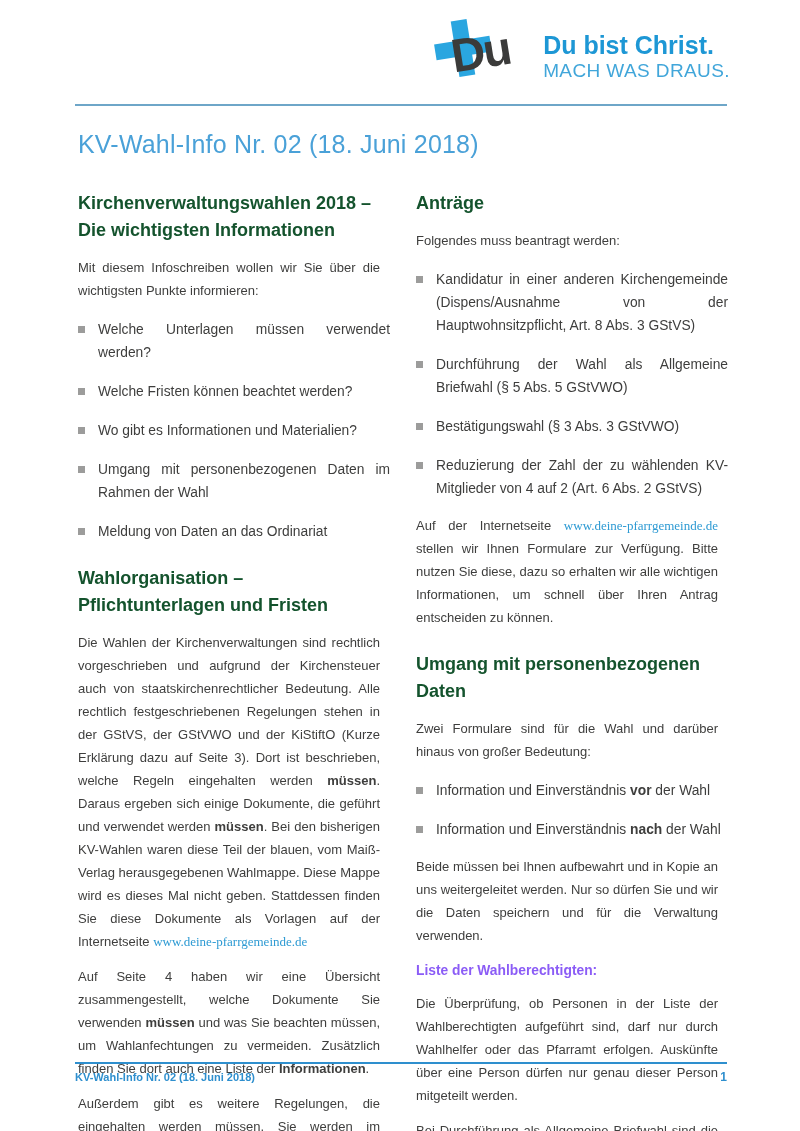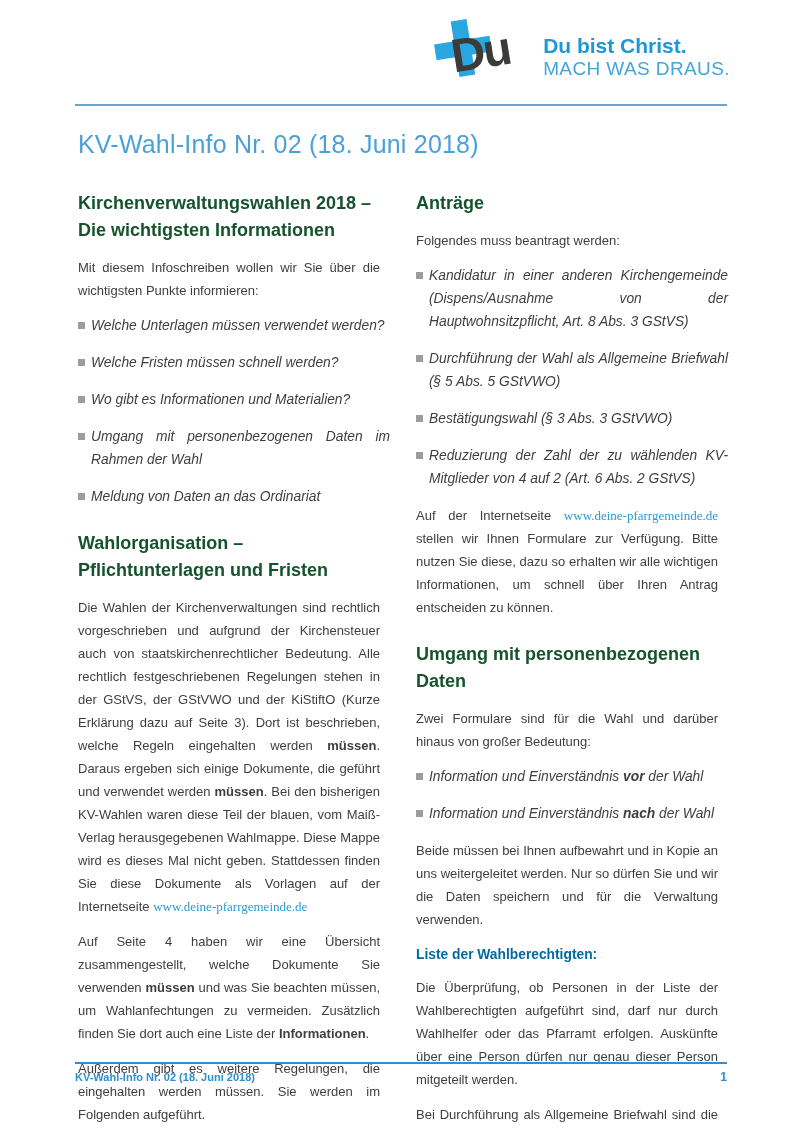--- a/index.html
+++ b/index.html
@@ -14,21 +14,21 @@
   .logo { position:absolute; top:20px; right:70px; display:flex; align-items:center; gap:12px; }
   .logo-mark { position:relative; width:96px; height:74px; }
   .cross { position:absolute; left:0px; top:0px; width:56px; height:56px; transform:rotate(-9deg); }
   .cross .v { position:absolute; left:20px; top:0; width:16px; height:56px; background:#2aa6e0; }
   .cross .h { position:absolute; left:0; top:20px; width:56px; height:16px; background:#2aa6e0; }
   .du {
     position:absolute; left:16px; top:6px; font-size:47px; font-weight:bold;
     color:#3b3b3a; transform:rotate(-9deg); letter-spacing:-2px; line-height:1.1;
   }
   .taglines { display:flex; flex-direction:column; justify-content:center; }
-  .tagline1 { font-size:21px; font-weight:bold; color:#1d97d5; line-height:1.15; }
+  .tagline1 { font-size:25px; font-weight:bold; color:#1d97d5; line-height:1.15; }
   .tagline2 { font-size:19px; font-weight:normal; color:#41a6da; letter-spacing:0.4px; line-height:1.2; }
 
   .header-rule { position:absolute; top:104px; left:75px; width:652px; height:2px; background:#6ea6c8; }
 
   
   .doc-title {
     position:absolute; top:130px; left:78px; width:650px;
     font-size:25px; font-weight:normal; color:#4aa1d8; letter-spacing:0.2px;
   }
 
@@ -43,25 +43,25 @@
   h2.sec.gap-top { margin-top:22px; }
 
   p.body {
     font-size:13px; line-height:23px; text-align:justify;
     hyphens:auto; -webkit-hyphens:auto; margin:0 10px 12px 0;
   }
   .bold { font-weight:bold; }
   a.link, .link { color:#2d9ad3; text-decoration:none;font-family:Liberation Serif, serif; }
 
   .bullets { margin:2px 0 2px 0; }
-  .bullet { display:flex; gap:6px; margin:4px 0 14px 0;font-style:italic; }
+  .bullet { display:flex; gap:13px; margin:16px 0 14px 0; }
   .sq { flex:0 0 auto; width:7px; height:7px; background:#9c9c9b; margin-top:8px; }
   .bt { font-size:13.8px; line-height:23px; text-align:justify; hyphens:auto; -webkit-hyphens:auto; }
 
-  p.subhead { font-size:13.8px; line-height:23px; font-weight:bold; color:#0369a1; margin:2px 0 10px 0; }
+  p.subhead { font-size:13.8px; line-height:23px; font-weight:bold; color:#8b5cf6; margin:2px 0 10px 0; }
 
   
   .footer-rule { position:absolute; top:1062px; left:75px; width:652px; height:2px; background:#2e8fce; }
   .footer-row { position:absolute; top:1070px; left:75px; width:652px; display:flex; justify-content:space-between; align-items:baseline; }
   .footer-left { font-size:11px; font-weight:bold; color:#2e8fce; }
   .footer-page { font-size:12px; font-weight:bold; color:#2e8fce; }
 </style>
 </head>
 <body>
 
@@ -93,21 +93,21 @@
 
       <p class="body">Mit diesem Infoschreiben wollen wir Sie über die wichtigsten Punkte informieren:</p>
 
       <div class="bullets">
         <div class="bullet">
           <span class="sq"></span>
           <span class="bt">Welche Unterlagen müssen verwendet werden?</span>
         </div>
         <div class="bullet">
           <span class="sq"></span>
-          <span class="bt">Welche Fristen müssen schnell werden?</span>
+          <span class="bt">Welche Fristen können beachtet werden?</span>
         </div>
         <div class="bullet">
           <span class="sq"></span>
           <span class="bt">Wo gibt es Informationen und Materialien?</span>
         </div>
         <div class="bullet">
           <span class="sq"></span>
           <span class="bt">Umgang mit personenbezogenen Daten im Rahmen der Wahl</span>
         </div>
         <div class="bullet">

